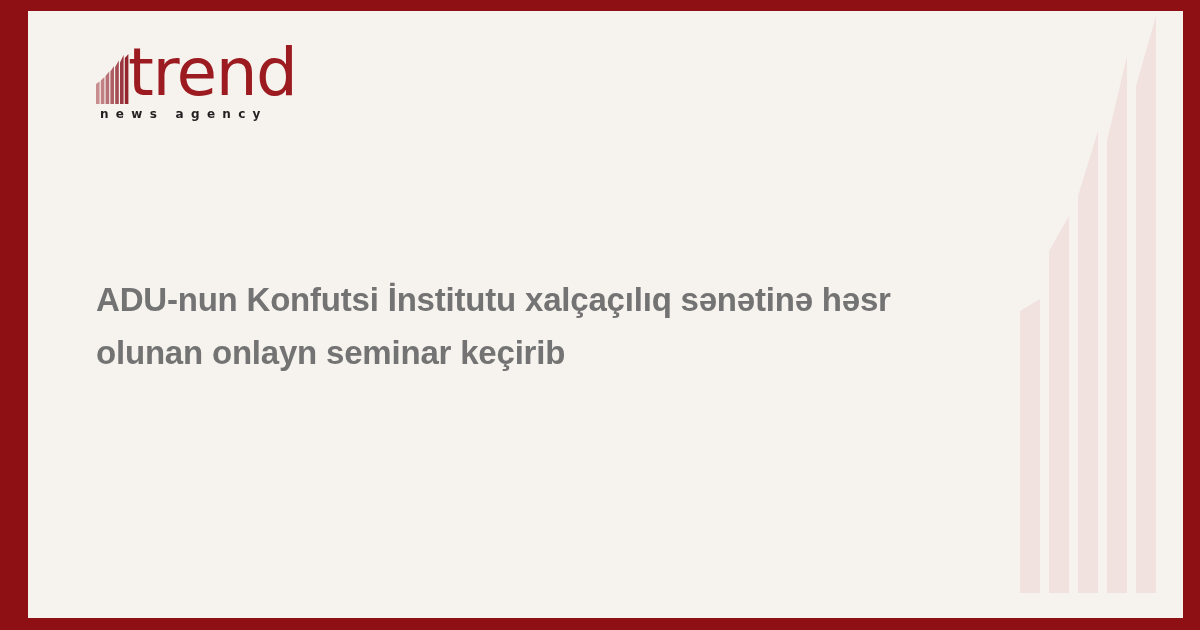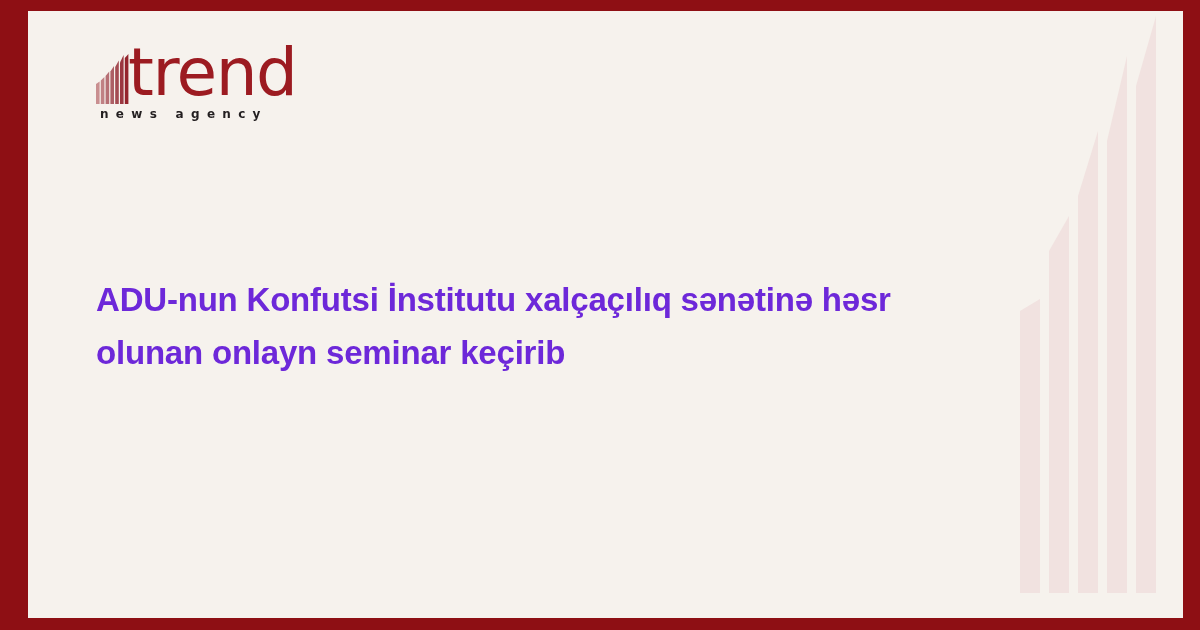--- a/index.html
+++ b/index.html
@@ -88,21 +88,21 @@
 
   
   .headline {
     position:absolute;
     left:68px;
     top:262px;
     width:900px;
     font-size:33px;
     line-height:53px;
     font-weight:700;
-    color:#6d28d9;
+    color:#737373;
     letter-spacing:-0.2px;
     font-family:"Liberation Sans", sans-serif;
   }
 </style>
 </head>
 <body>
 
 <div class="card">
   <div class="canvas">
 

